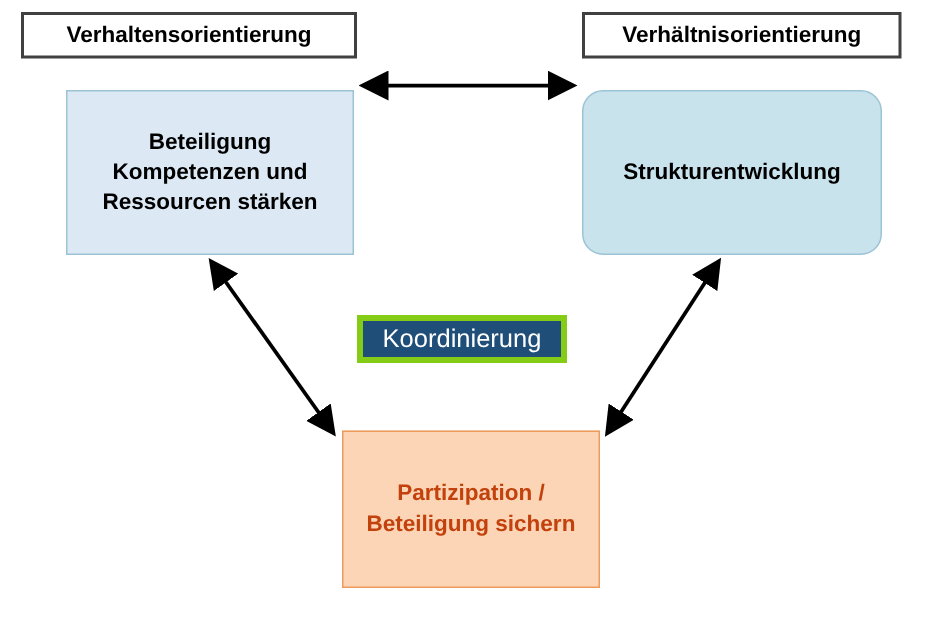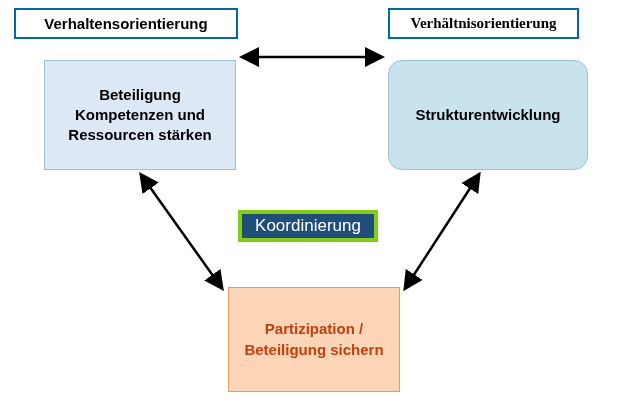--- a/index.html
+++ b/index.html
@@ -17,28 +17,28 @@
   }
   .box {
     position: absolute;
     box-sizing: border-box;
     display: flex;
     align-items: center;
     justify-content: center;
     text-align: center;
   }
   .label-box {
-    border: 2px solid #0369a1;
+    border: 2px solid #404040;
     background: #ffffff;
     font-weight: bold;
     font-size: 15px;
     color: #000000;
   }
   .top-left-label  { left: 14px;  top: 8px;  width: 224px; height: 31px; }
-  .top-right-label { left: 388px; top: 8px;  width: 191px; height: 31px; font-family: Liberation Serif, serif; }
+  .top-right-label { left: 388px; top: 8px;  width: 213px; height: 31px; }
 
   .content-box {
     border: 1px solid #9cc3d5;
     font-weight: bold;
     font-size: 15px;
     color: #000000;
     line-height: 1.35;
     padding: 4px 10px;
   }
   .left-box  { left: 44px;  top: 60px;  width: 192px; height: 110px; }

